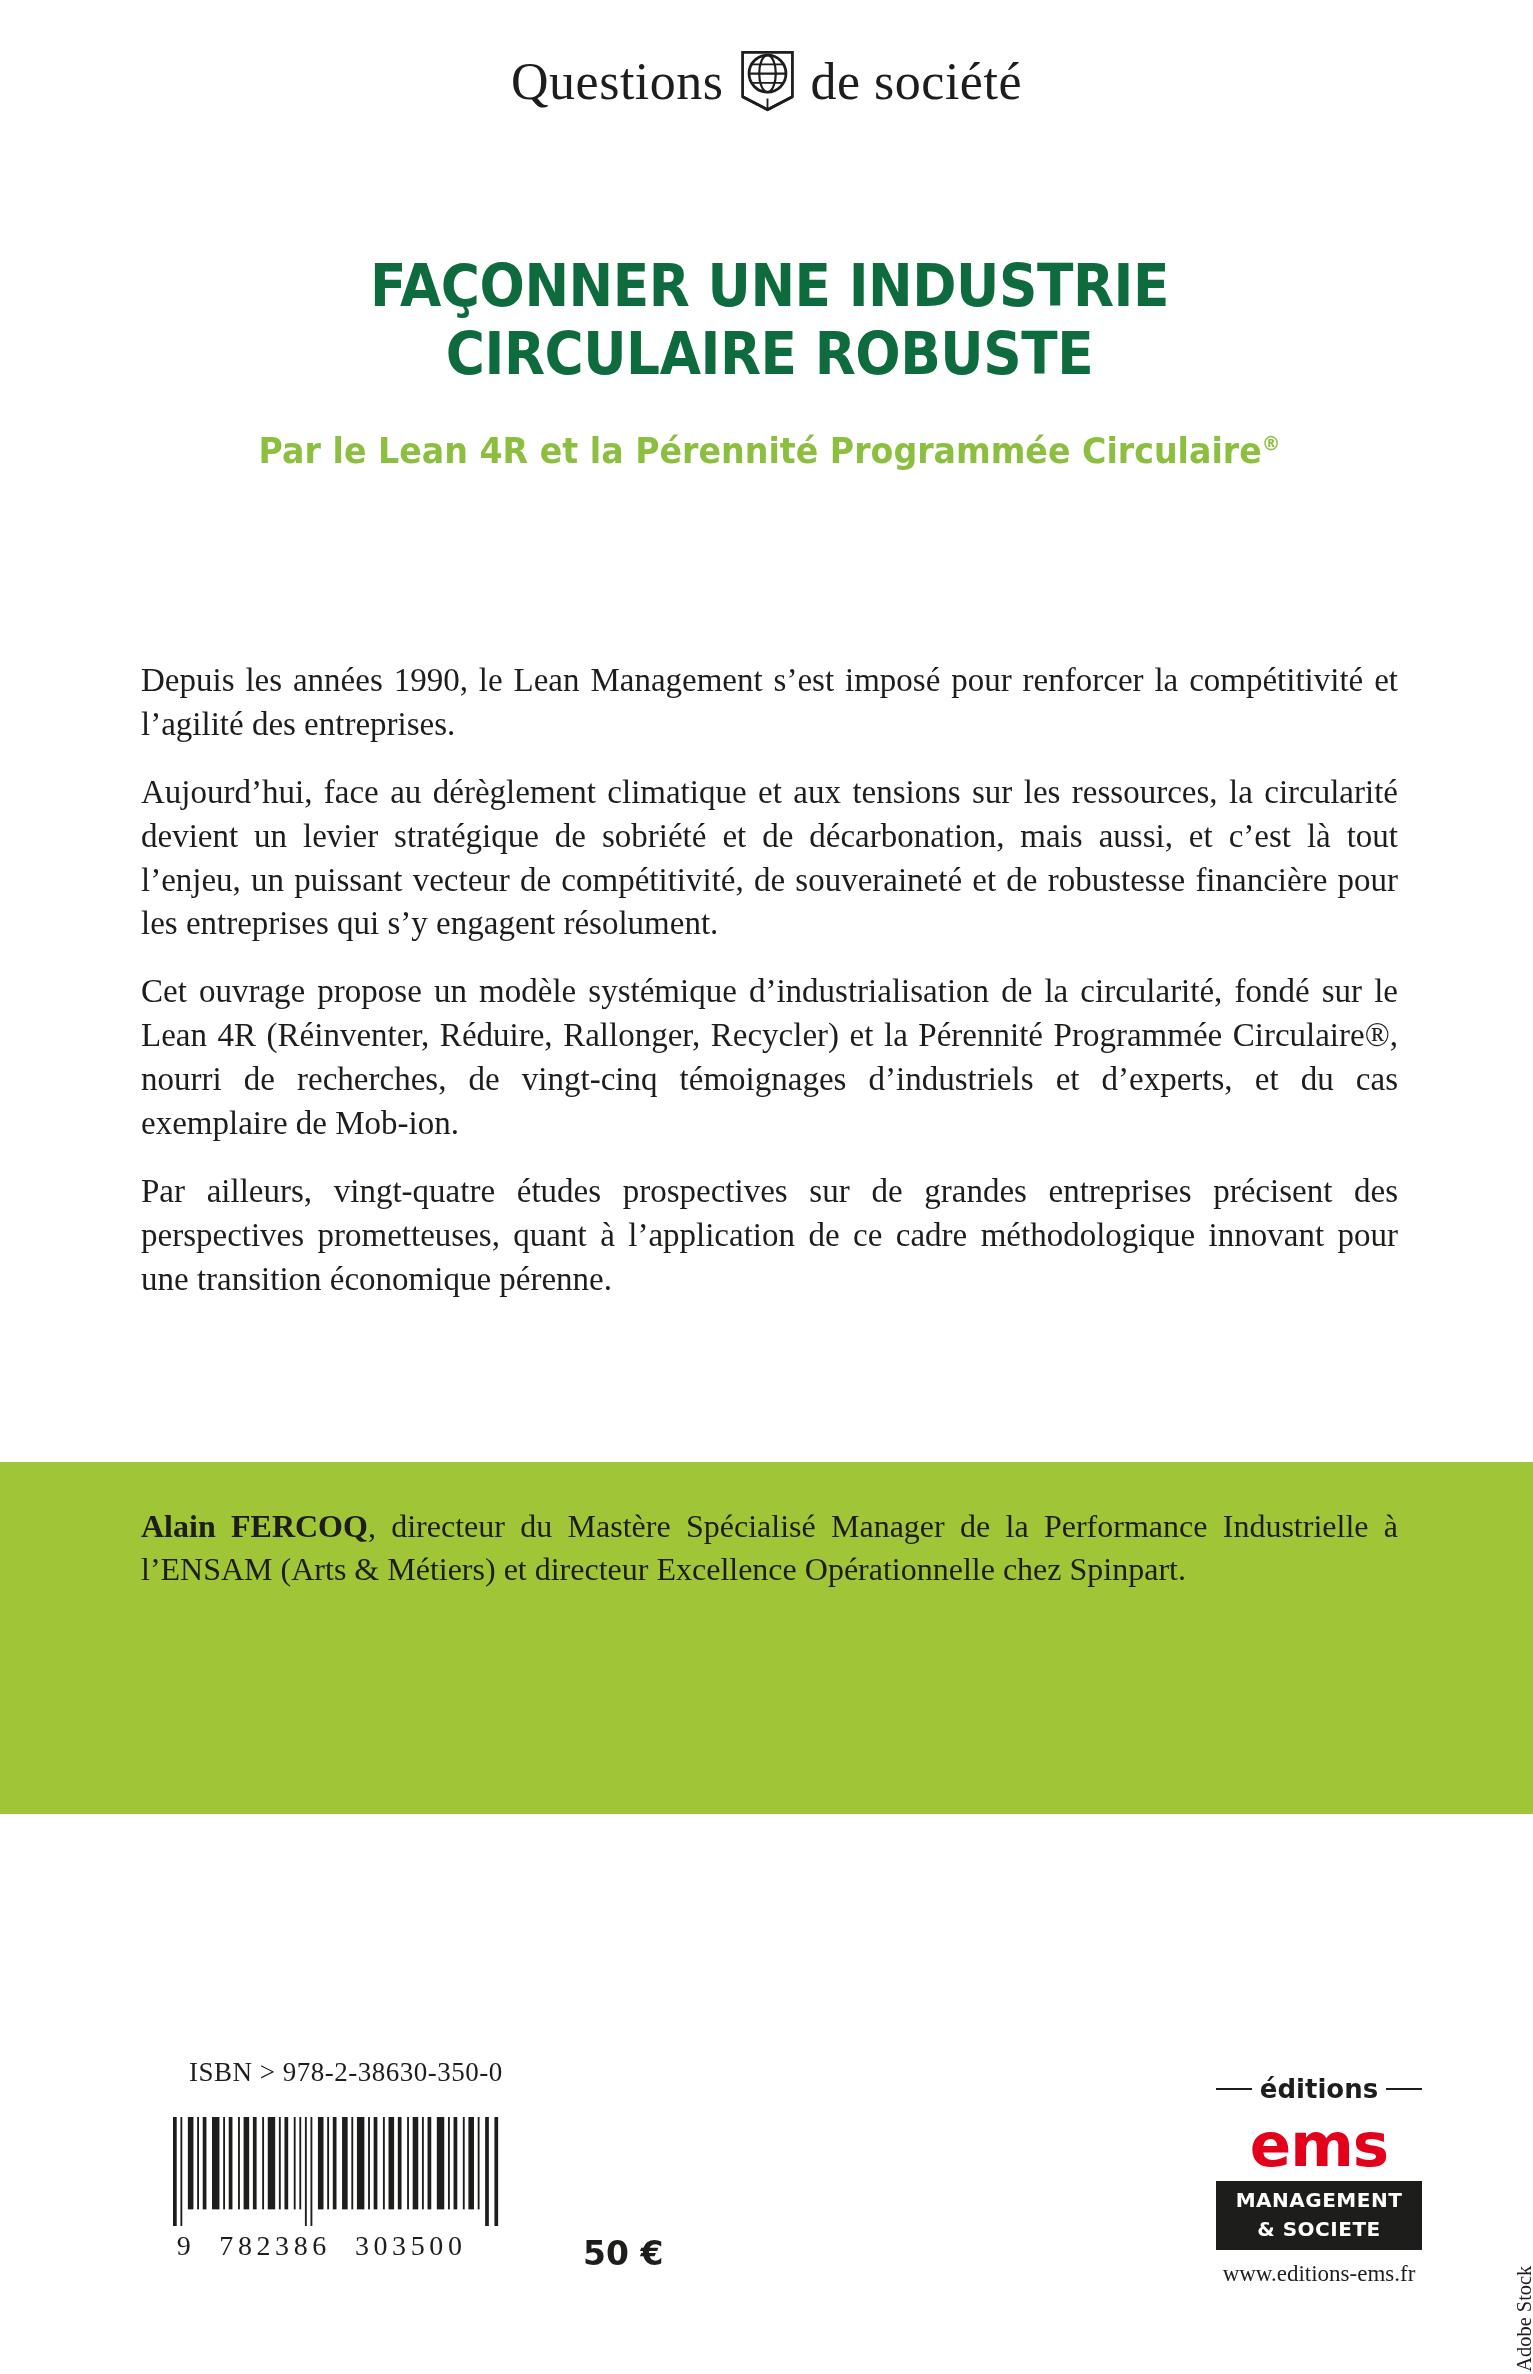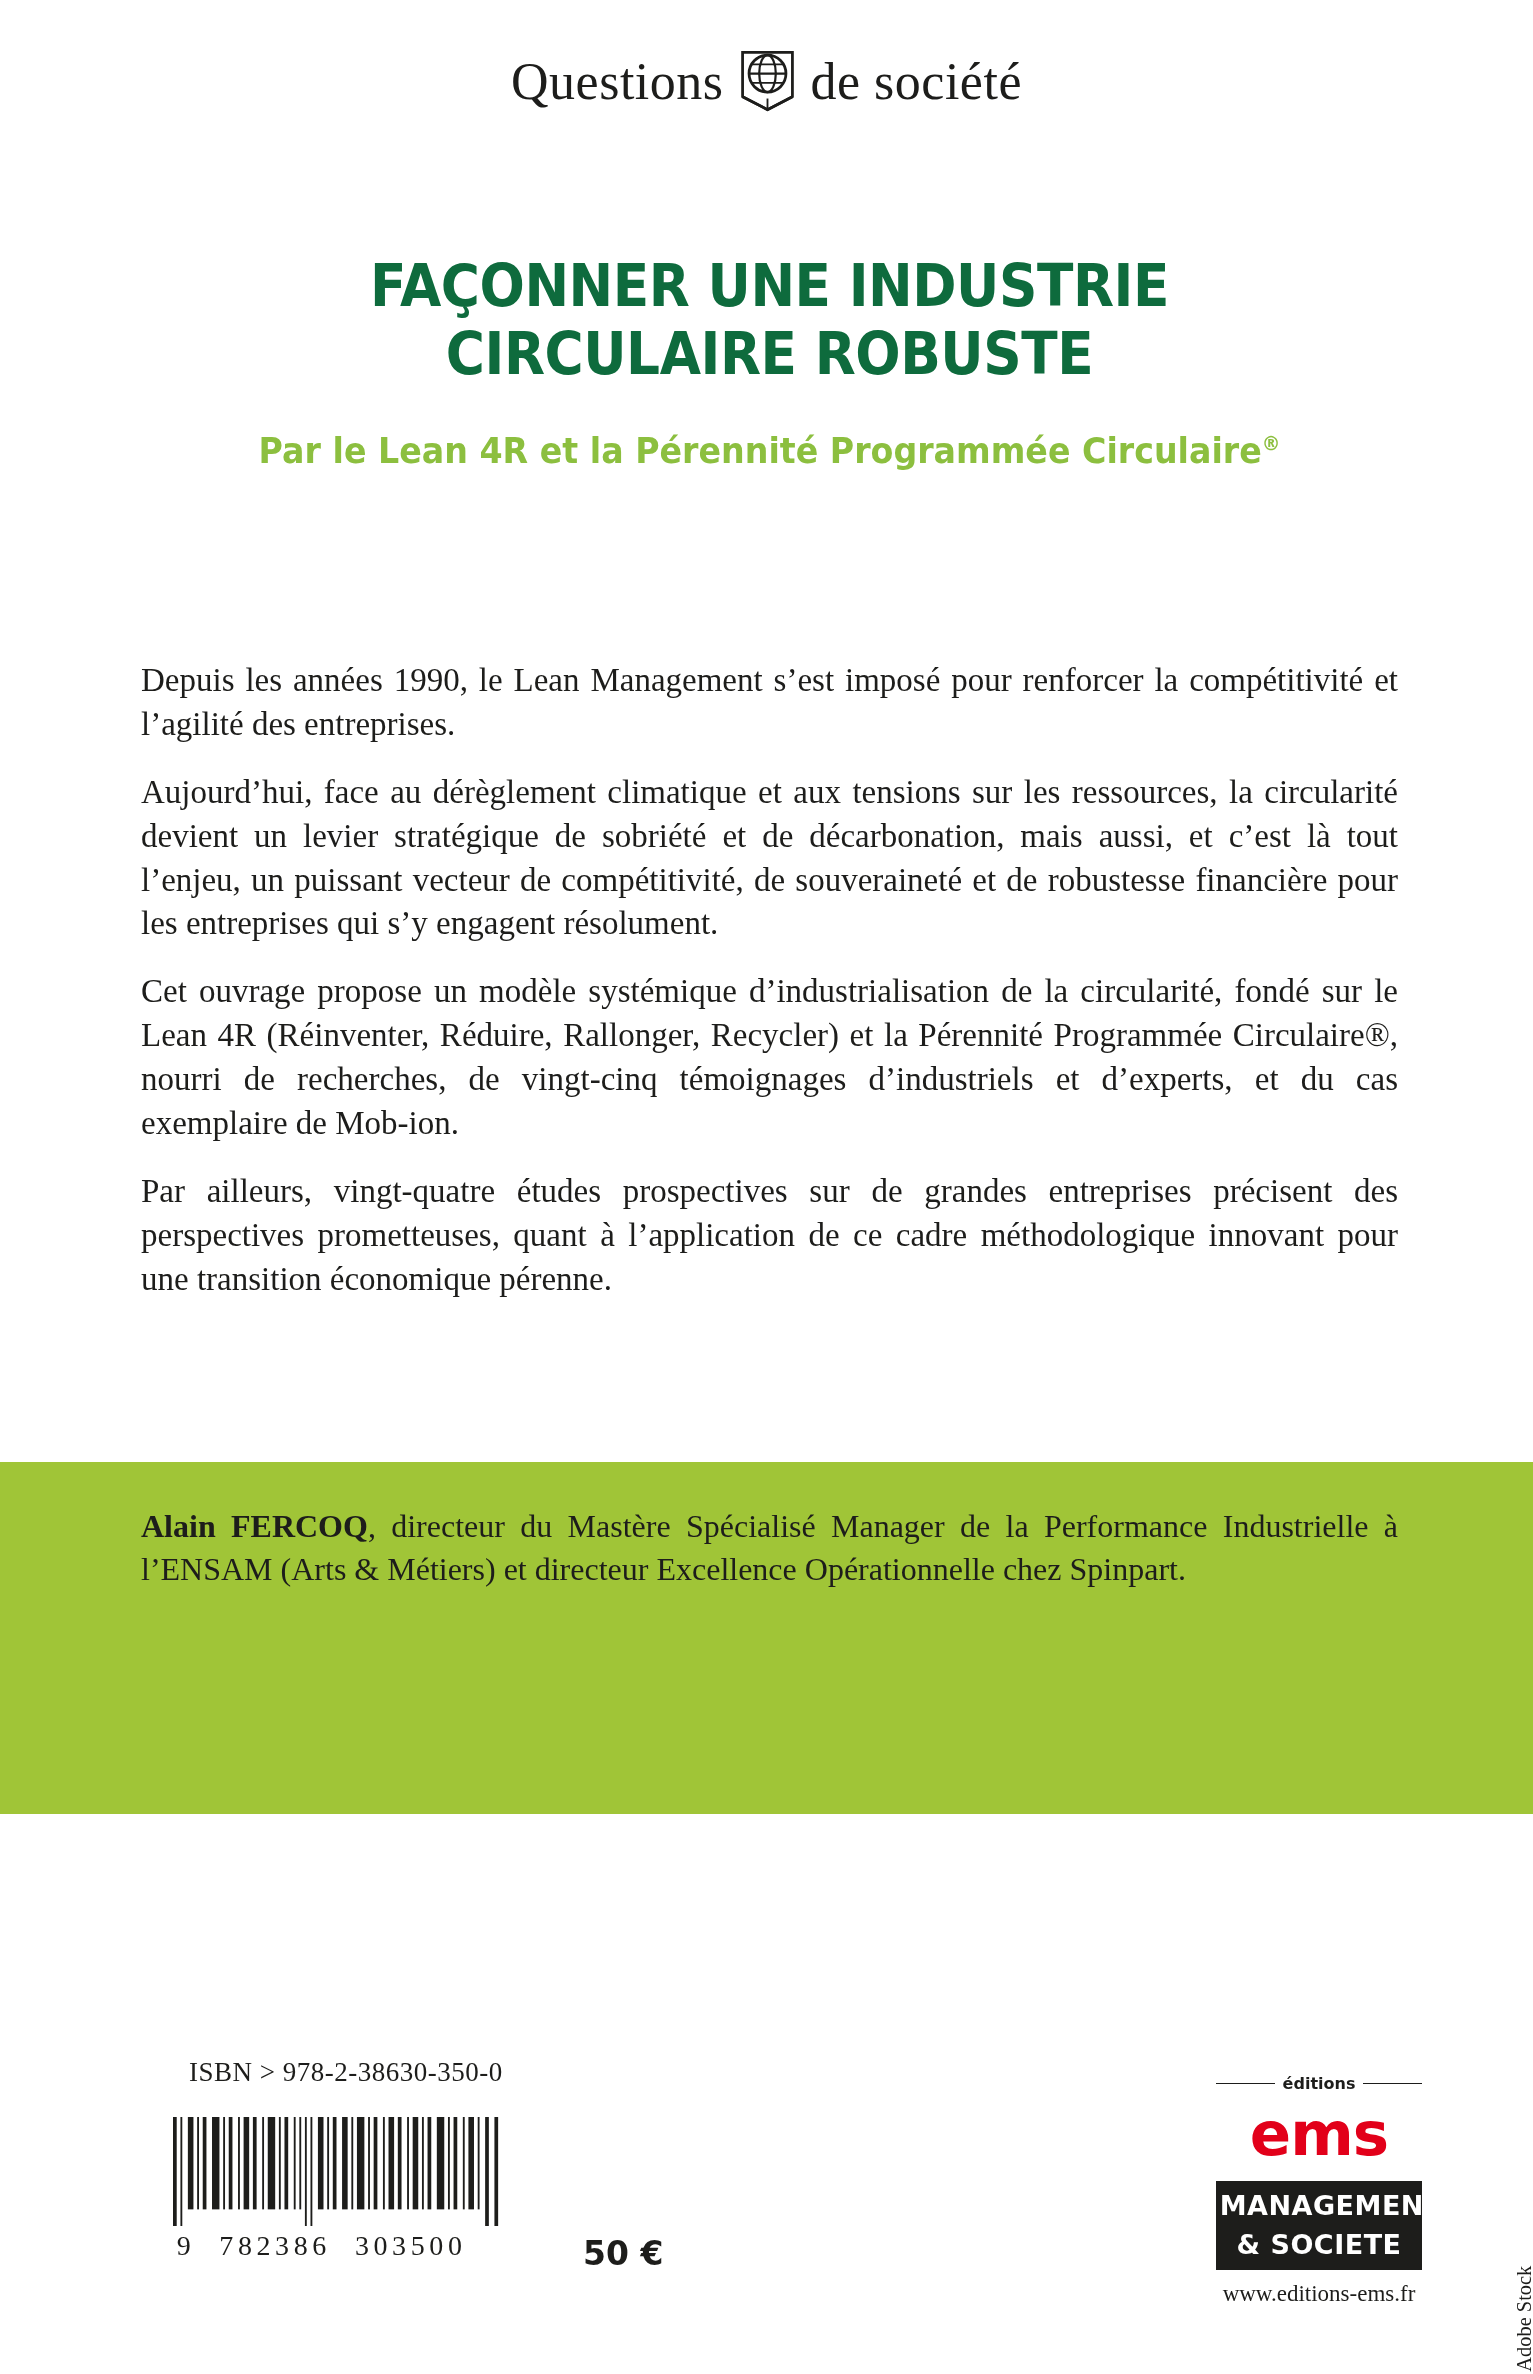--- a/index.html
+++ b/index.html
@@ -168,45 +168,45 @@
     width: 206px;
     text-align: center;
   }
   .pub-editions {
     display: flex;
     align-items: center;
     justify-content: center;
     gap: 7.4px;
     font-family: "DejaVu Sans", sans-serif;
     font-weight: bold;
-    font-size: 16px;
+    font-size: 26px;
     color: #1d1d1b;
   }
   .pub-editions .rule {
     height: 1.9px;
     background: #1d1d1b;
     flex: 1 1 auto;
     min-width: 26px;
   }
   .pub-ems {
     margin-top: 12px;
     font-family: "DejaVu Sans", sans-serif;
     font-weight: bold;
     font-size: 61px;
     line-height: 0.95;
     color: #e2001a;
     letter-spacing: -0.9px;
   }
   .pub-bar {
-    margin-top: 18px;
+    margin-top: 7px;
     background: #1d1d1b;
     color: #ffffff;
     font-family: "DejaVu Sans", sans-serif;
     font-weight: bold;
-    font-size: 27px;
+    font-size: 20px;
     line-height: 1.45;
     padding: 4.6px 3.7px 6.5px 3.7px;
     letter-spacing: 0.5px;
   }
   .pub-url {
     margin-top: 11px;
     font-family: "Liberation Serif", serif;
     font-size: 23px;
     color: #1d1d1b;
   }

